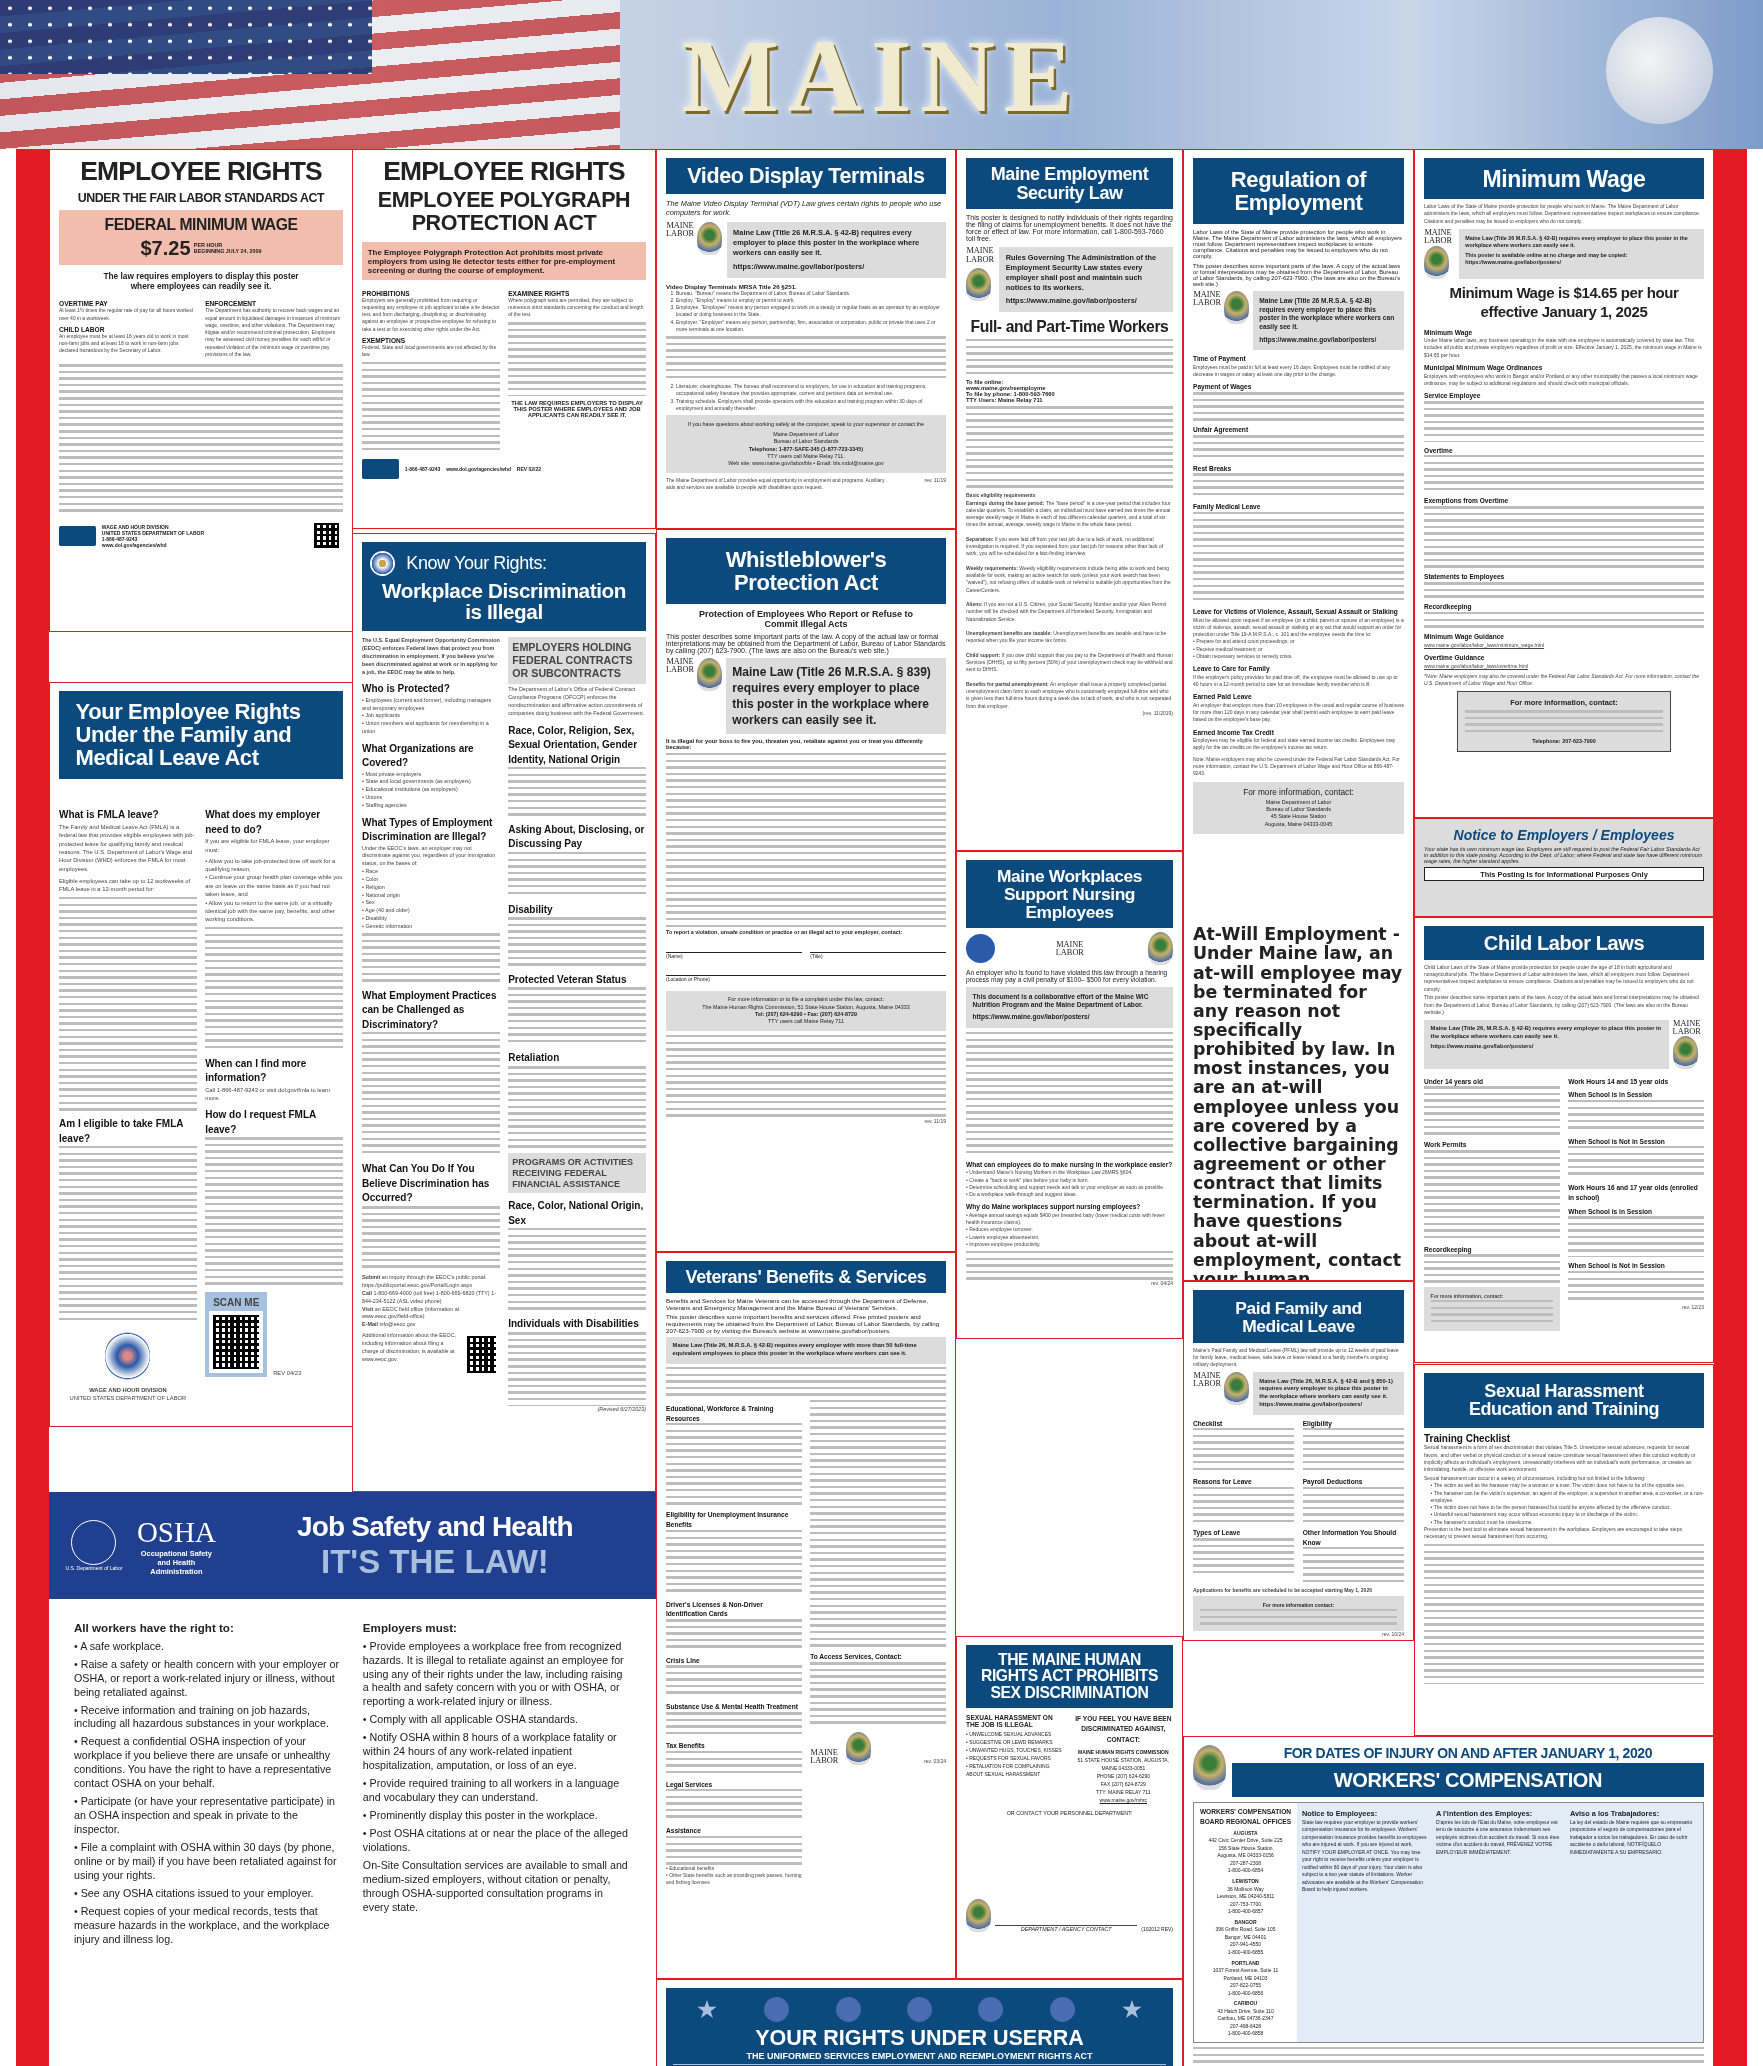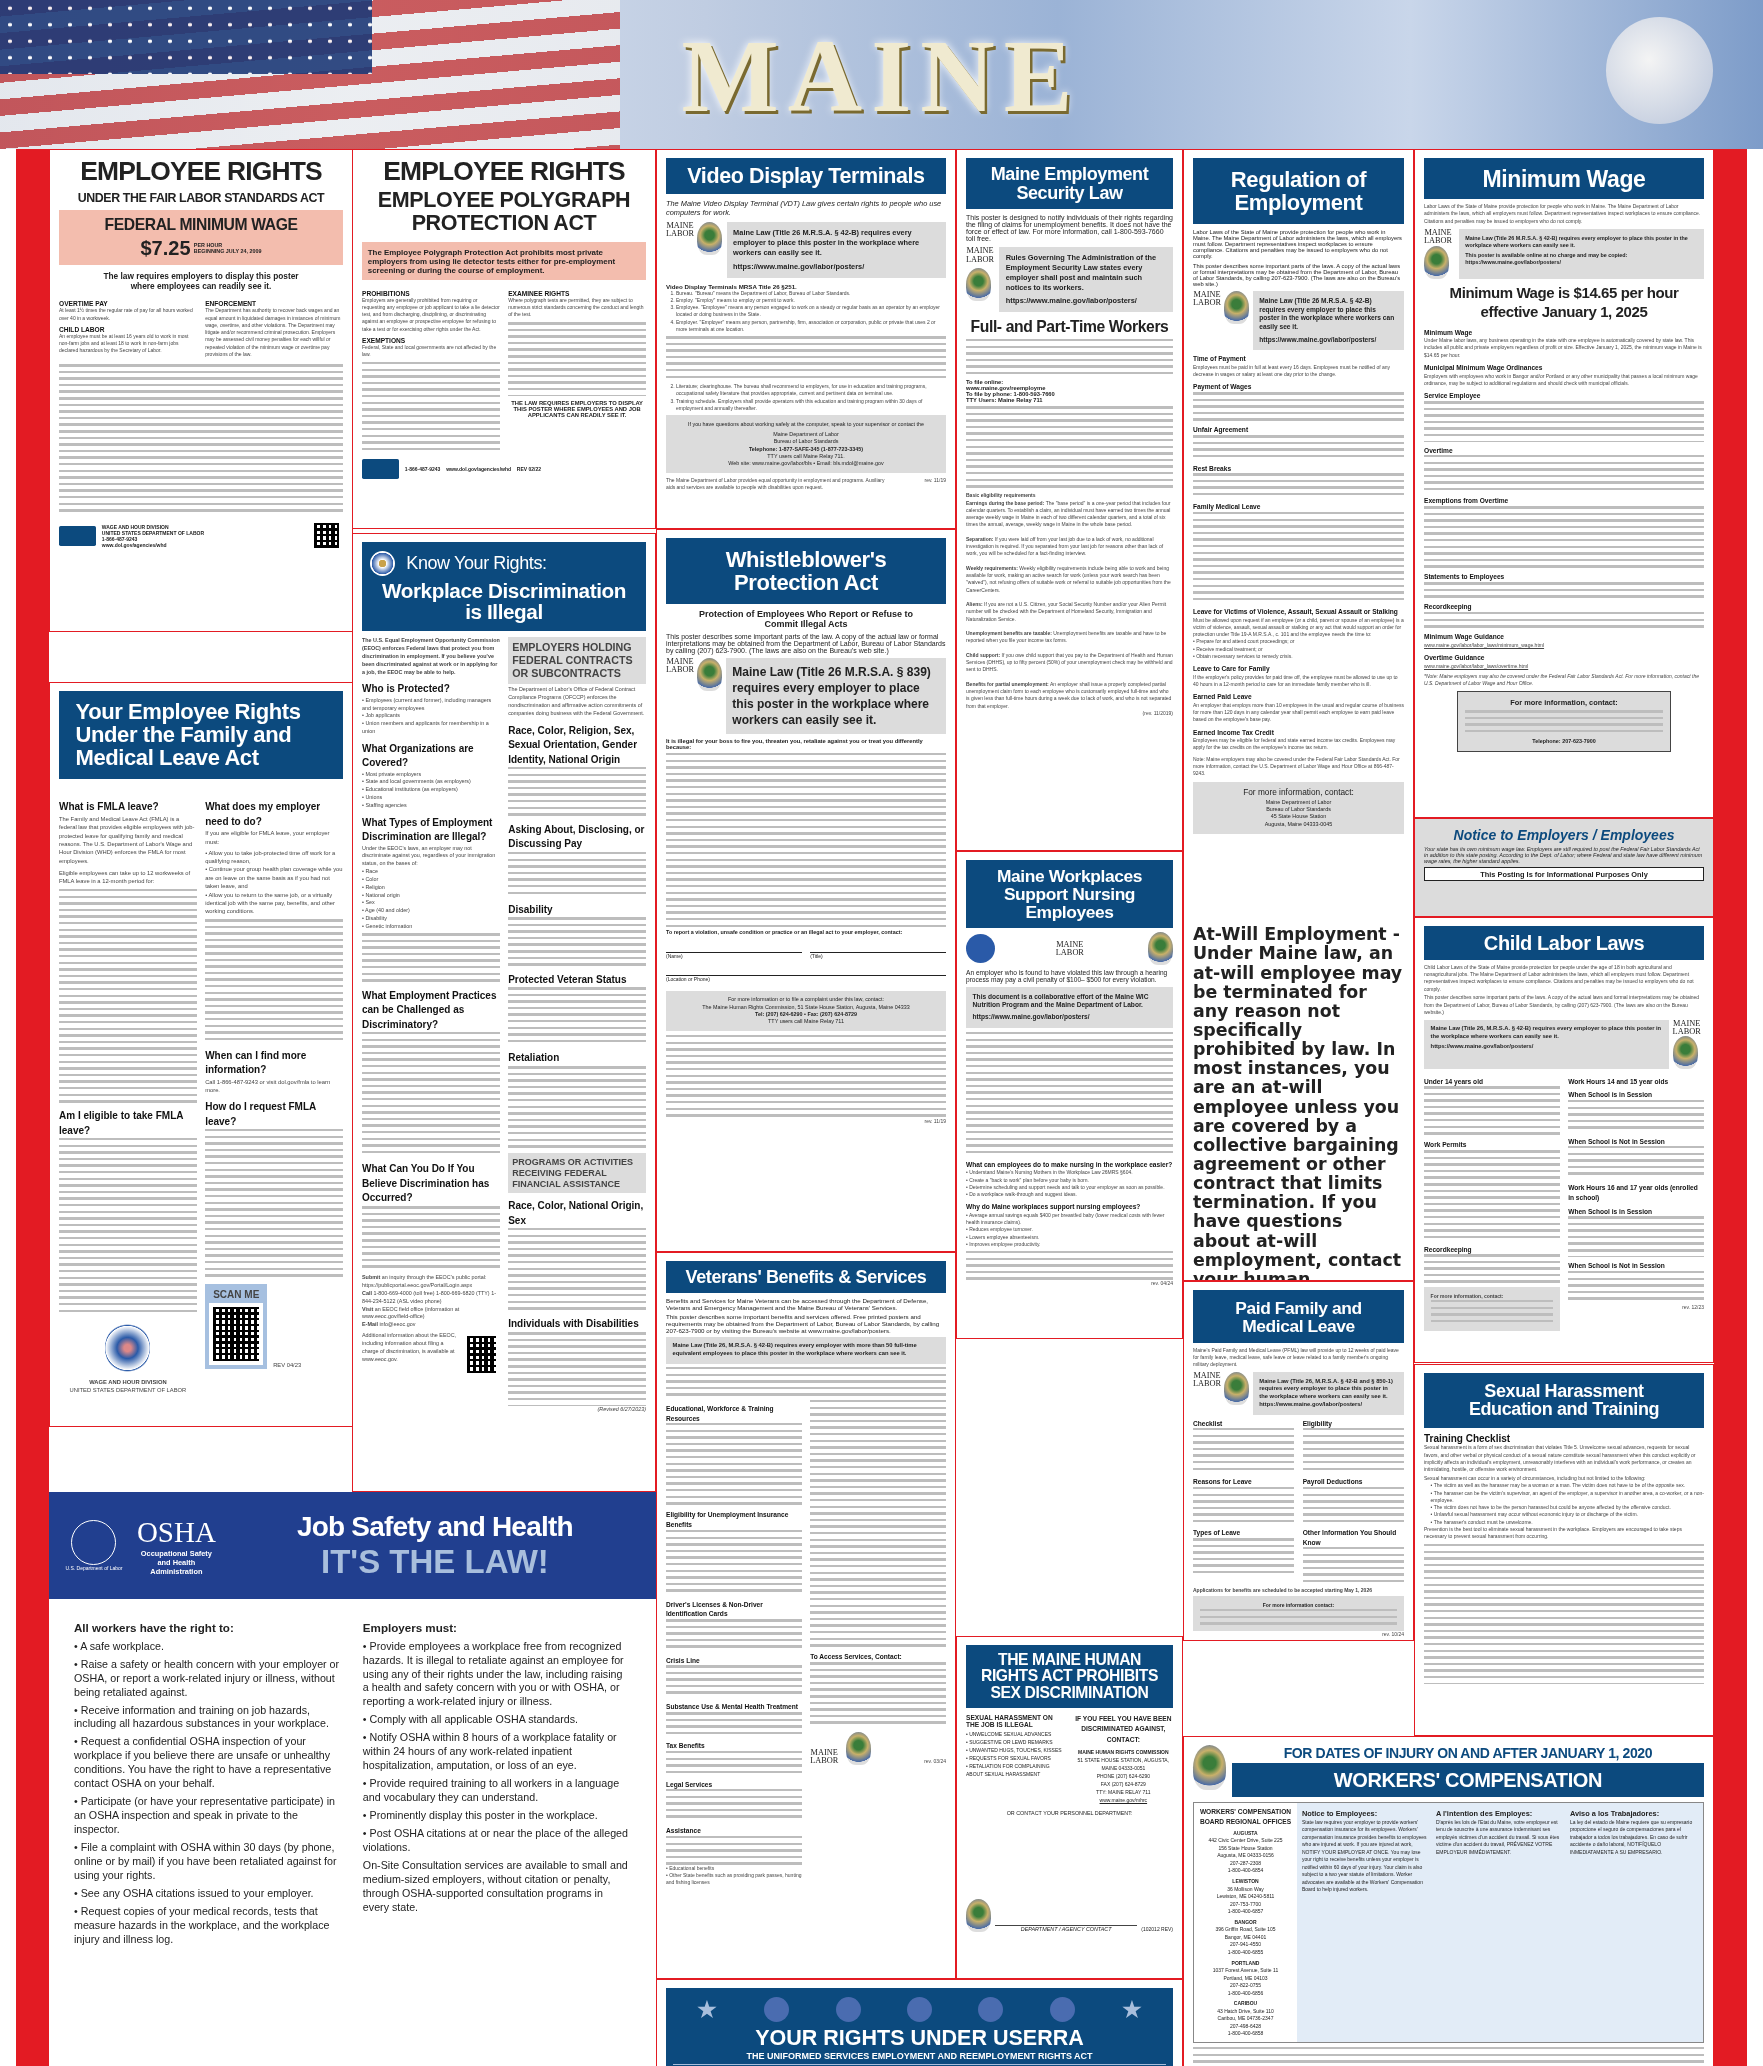--- a/index.html
+++ b/index.html
@@ -342,21 +342,21 @@
     <li>The victim does not have to be the person harassed but could be anyone affected by the offensive conduct.</li>
     <li>Unlawful sexual harassment may occur without economic injury to or discharge of the victim.</li>
     <li>The harasser's conduct must be unwelcome.</li>
   </ul>
   <div class="small">Prevention is the best tool to eliminate sexual harassment in the workplace. Employers are encouraged to take steps necessary to prevent sexual harassment from occurring.</div>
   <div class="lorem" style="height:140px;margin-top:3.3px;"></div>
 </div>
 
 <div class="panel" style="left:49px;top:682px;width:304px;height:745px;">
   <div class="blue-hd" style="font-size:22px;text-align:left;padding:9px 16.5px;">Your Employee Rights Under the Family and Medical Leave Act</div>
-  <div class="two-col" style="margin-top:16px;">
+  <div class="two-col" style="margin-top:24px;">
     <div class="small" style="font-size:5.8px;">
       <div class="h-md">What is FMLA leave?</div>
       <div>The Family and Medical Leave Act (FMLA) is a federal law that provides eligible employees with job-protected leave for qualifying family and medical reasons. The U.S. Department of Labor's Wage and Hour Division (WHD) enforces the FMLA for most employees.</div>
       <div style="margin-top:3.3px;">Eligible employees can take up to 12 workweeks of FMLA leave in a 12-month period for:</div>
       <div class="lorem" style="height:215px;margin-top:3.3px;"></div>
       <div class="h-md">Am I eligible to take FMLA leave?</div>
       <div class="lorem" style="height:174px;"></div>
       <div style="text-align:center;margin-top:8.3px;">
         <div style="width:45px;height:54px;margin:auto;border-radius:50%;background:radial-gradient(circle, #d88 10%, #2a5aa8 30%, #fff 62%, #2a5aa8 64%, #fff 68%);"></div>
         <div style="font-weight:bold;margin-top:3.3px;">WAGE AND HOUR DIVISION</div>

